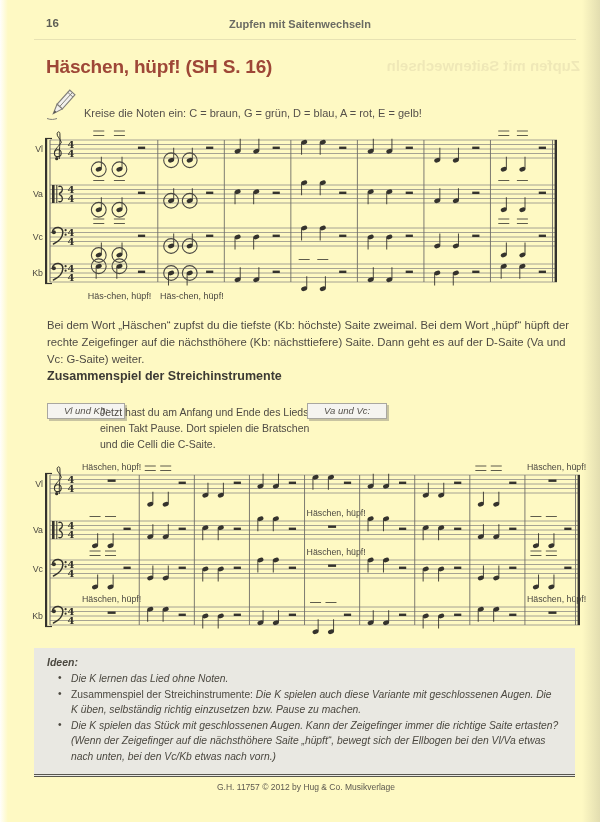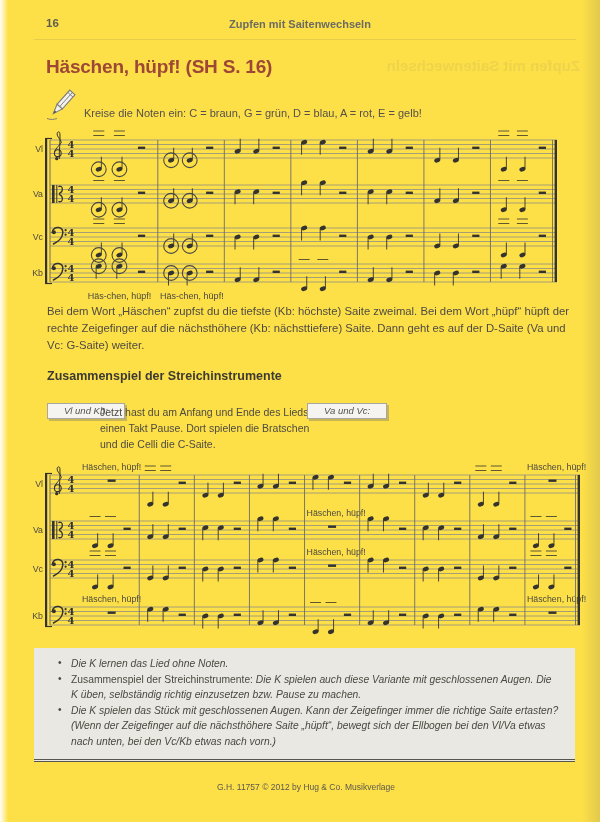--- a/index.html
+++ b/index.html
@@ -1,29 +1,29 @@
 <!DOCTYPE html>
 <html><head>
 <meta charset="utf-8">
 <style>
   html,body{margin:0;padding:0;background:#e9e7e2;font-family:"Liberation Sans",sans-serif;}
-  #page{position:relative;width:600px;height:822px;background:#fde047;margin:0 auto;overflow:hidden;}
+  #page{position:relative;width:600px;height:822px;background:#fef9c3;margin:0 auto;overflow:hidden;}
   .edge-r{position:absolute;right:0;top:0;width:18px;height:100%;background:linear-gradient(to right,rgba(115,110,100,0),rgba(115,110,100,0.20));pointer-events:none;}
   .edge-l{position:absolute;left:0;top:0;width:8px;height:100%;background:linear-gradient(to right,#fffefb,rgba(255,255,255,0));pointer-events:none;}
   .pagenum{position:absolute;left:46px;top:17px;font-size:11.5px;font-weight:bold;color:#5d5d55;}
   .htitle{position:absolute;left:0;right:0;top:18px;text-align:center;font-size:11px;font-weight:600;color:#6b6b63;}
   .hdiv{position:absolute;left:34px;right:24px;top:39px;height:1px;background:rgba(100,95,85,0.15);}
   .ghost{position:absolute;top:57px;left:160px;width:420px;transform:scaleX(-1);font-size:15px;font-weight:bold;color:rgba(140,125,108,0.13);white-space:nowrap;}
   .title{position:absolute;left:46px;top:56px;font-size:19px;font-weight:bold;color:#9e4737;letter-spacing:-0.2px;}
   .pencil{position:absolute;left:44px;top:86px;}
   .instruction{position:absolute;left:84px;top:107px;font-size:11px;color:#55504a;}
   .sys{position:absolute;left:30px;}
   #system1{top:128px;}
   #system2{top:455px;}
-  .paragraph{position:absolute;left:47px;top:303px;width:530px;font-size:11.3px;line-height:17px;color:#4e4a44;}
+  .paragraph{position:absolute;left:47px;top:317px;width:530px;font-size:11.3px;line-height:17px;color:#4e4a44;}
   .h2{position:absolute;left:47px;top:369px;font-size:12.5px;font-weight:bold;color:#3c3a34;}
   .collabel{position:absolute;top:403px;font-size:9.5px;font-style:italic;color:#55524c;background:#f5f4f0;border:1px solid #a9a7a0;box-shadow:2px 2px 0 rgba(120,118,110,0.40);padding:1px 16px 2px;}
   #collabel1{left:47px;}
   #collabel2{left:307px;}
   .coltext{position:absolute;top:404px;font-size:10.5px;line-height:16px;color:#4e4a44;}
   #coltext1{left:100px;width:214px;}
   #coltext2{left:371px;width:208px;}
   .ideas{position:absolute;left:34px;top:648px;width:541px;box-sizing:border-box;background:#e9e8e2;border-bottom:3px double #57564e;padding:8px 14px 10px 13px;color:#4b4840;}
   .ideas .ititle{font-size:10.5px;font-weight:bold;font-style:italic;margin:0 0 3px 0;}
   .ideas ul{margin:0;padding:0 0 0 24px;list-style:none;font-size:10.3px;line-height:15.5px;font-style:italic;}
@@ -569,20 +569,21 @@
       <line x1="494.9064449064449" y1="20" x2="494.9064449064449" y2="170" stroke="#6f6d66" stroke-width="0.9"></line>
       <line x1="545.5" y1="20" x2="545.5" y2="170" stroke="#6f6d66" stroke-width="0.9"></line>
       <rect x="547.6" y="20" width="2.4" height="150" fill="#35332d"></rect>
       <line x1="20" y1="20" x2="20" y2="170" stroke="#6f6d66" stroke-width="1"></line>
       <rect x="15" y="18" width="2.2" height="154" fill="#35332d"></rect>
       <line x1="15" y1="18.5" x2="22" y2="18.5" stroke="#35332d" stroke-width="1.2"></line>
       <line x1="15" y1="171.5" x2="22" y2="171.5" stroke="#35332d" stroke-width="1.2"></line>
     </svg>
 
   <div class="ideas">
+    <div class="ititle">Ideen:</div>
     <ul>
       <li><span class="lead"></span><span>Die K lernen das Lied ohne Noten.</span></li>
       <li><span class="lead">Zusammenspiel der Streichinstrumente: </span><span>Die K spielen auch diese Variante mit geschlossenen Augen. Die K üben, selbständig richtig einzusetzen bzw. Pause zu machen.</span></li>
       <li><span class="lead"></span><span>Die K spielen das Stück mit geschlossenen Augen. Kann der Zeigefinger immer die richtige Saite ertasten? (Wenn der Zeigefinger auf die nächsthöhere Saite „hüpft“, bewegt sich der Ellbogen bei den Vl/Va etwas nach unten, bei den Vc/Kb etwas nach vorn.)</span></li>
     </ul>
   </div>
 
   <div class="footer">G.H. 11757 © 2012 by Hug &amp; Co. Musikverlage</div>
 </div>
 

